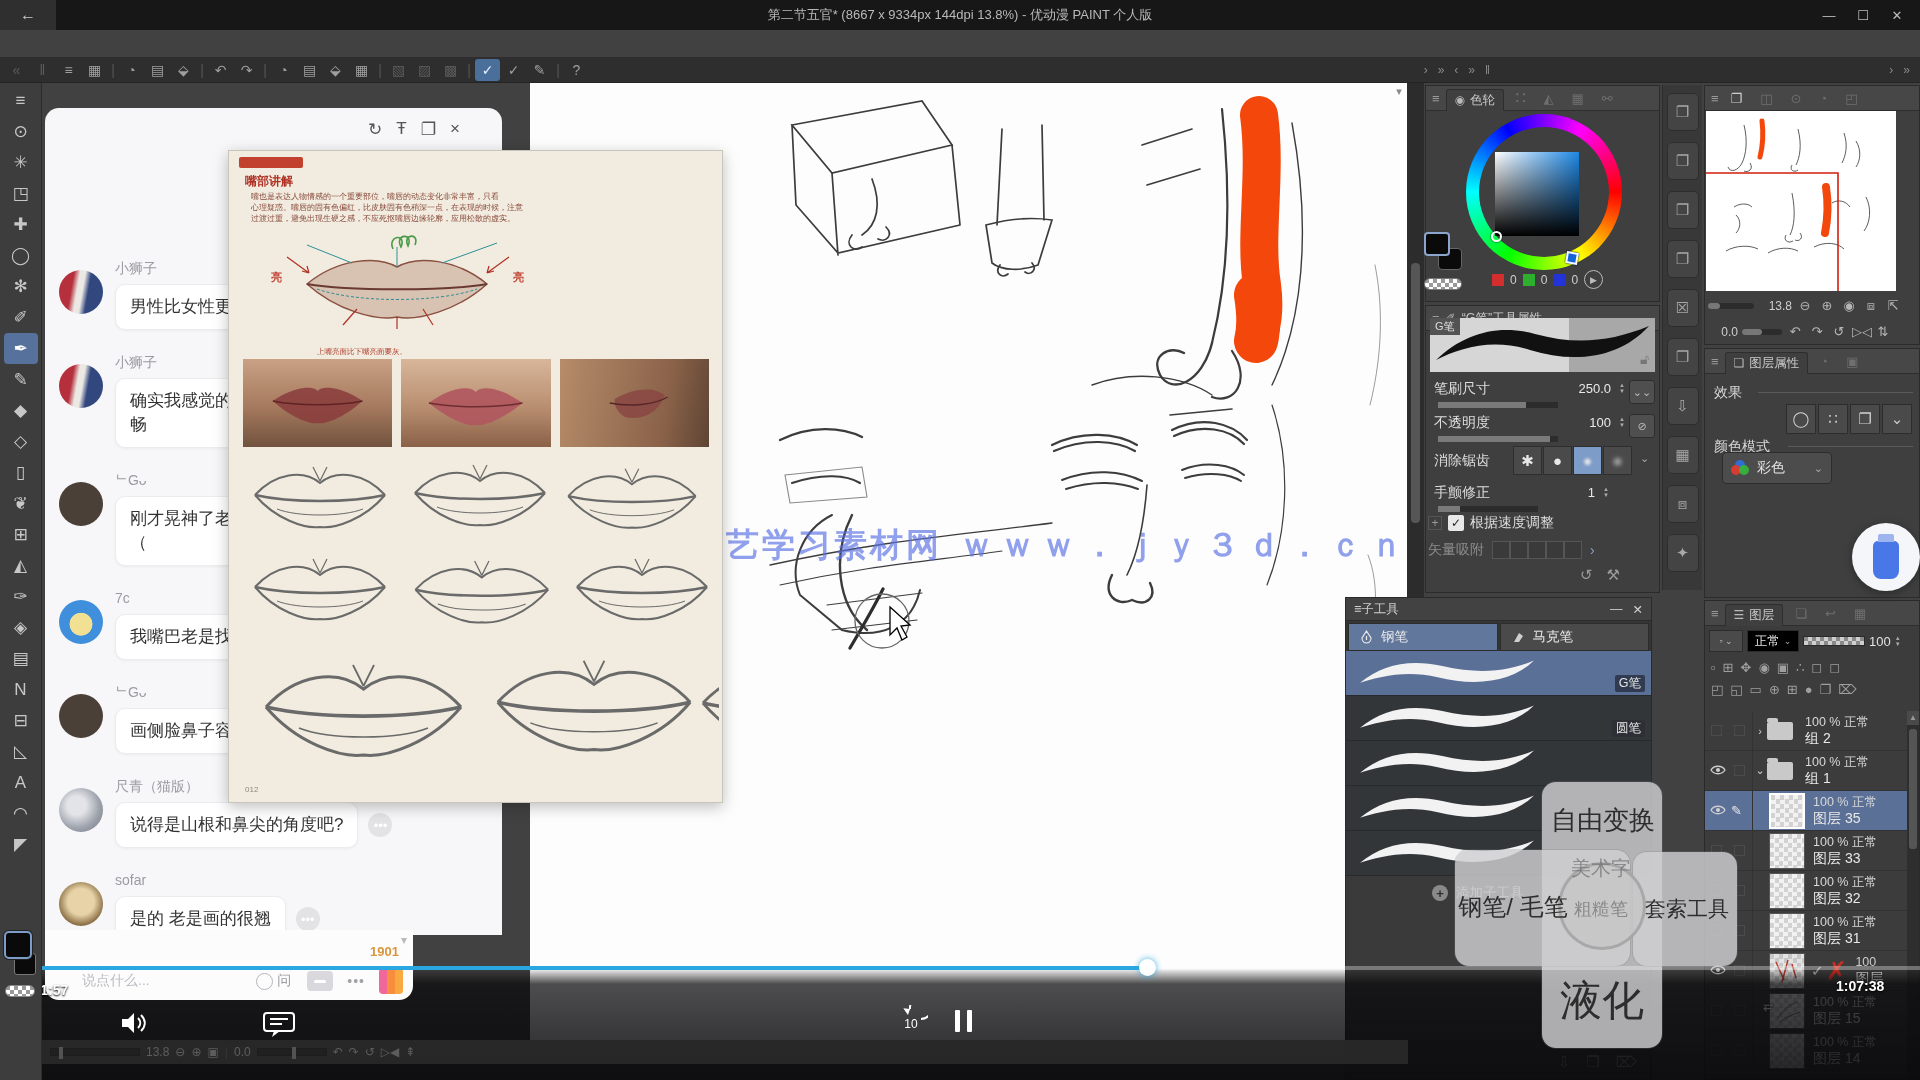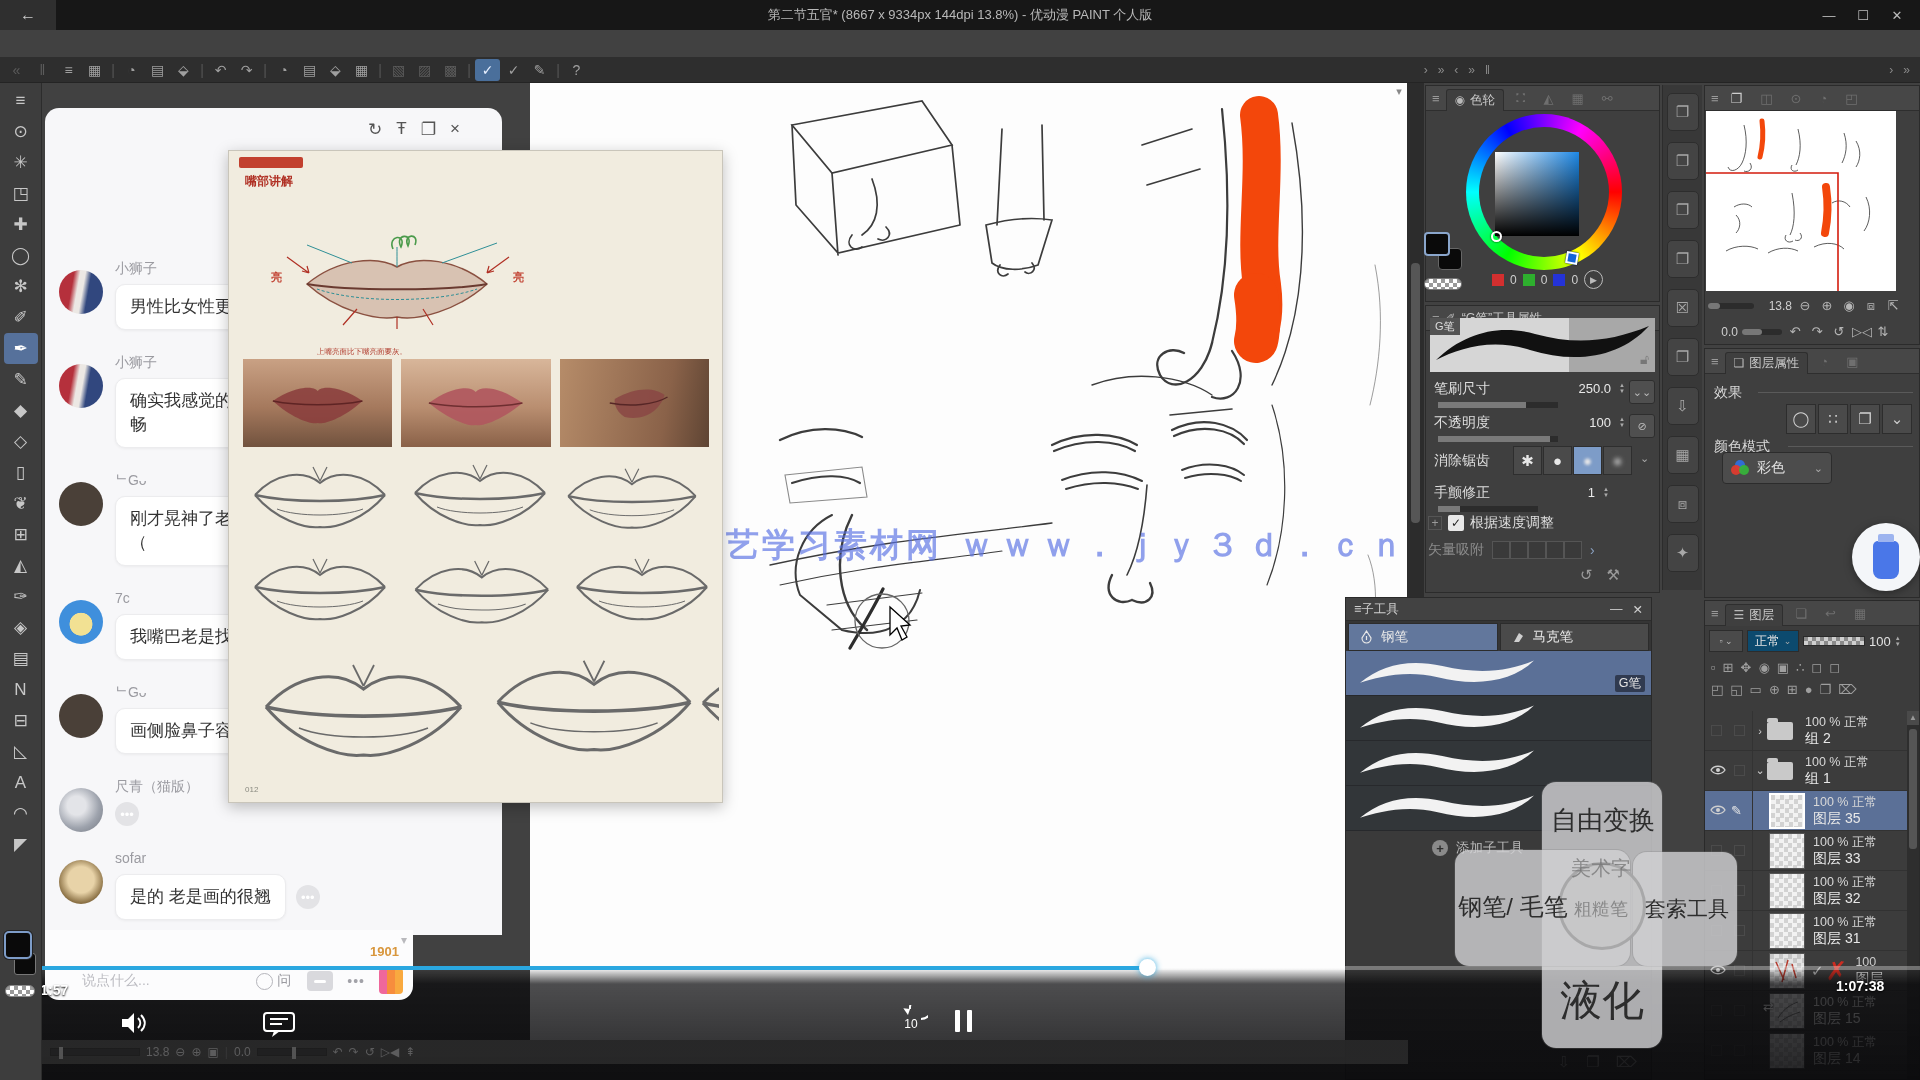--- a/index.html
+++ b/index.html
@@ -168,21 +168,21 @@
   .lp-btn { width:30px; height:30px; background:#4a4a4a; border:1px solid #2d2d2d; color:#cfcfcf; font-size:15px; display:flex; align-items:center; justify-content:center; }
   .cm-drop { position:absolute; left:1722px; top:452px; width:110px; height:32px; background:#4c4c4c; border:1px solid #2c2c2c; border-radius:4px; display:flex; align-items:center; gap:8px; padding:0 8px; color:#e2e2e2; font-size:14px; }
   .tri-circles { position:relative; width:18px; height:16px; }
   .tri-circles i { position:absolute; width:10px; height:10px; border-radius:50%; opacity:.92; }
   .tc-r { background:#e23b2e; left:0; top:5px; } .tc-g { background:#35b53a; left:8px; top:5px; } .tc-b { background:#2f6fe0; left:4px; top:0; }
 
   
   .layers { left:1704px; top:600px; width:216px; height:480px; background:#3c3c3c; border:1px solid #2a2a2a; }
   .ly-ctl { display:flex; align-items:center; gap:4px; padding:3px 4px; height:30px; }
   .ly-thumbdrop { width:34px; height:22px; background:#4a4a4a; border:1px solid #2c2c2c; color:#bbb; font-size:9px; display:flex; align-items:center; justify-content:center; gap:3px; }
-  .ly-blend { width:52px; height:22px; background:#0c4a6e; border:1px solid #2c2c2c; color:#e2e2e2; font-size:12.5px; display:flex; align-items:center; justify-content:center; gap:4px; }
+  .ly-blend { width:52px; height:22px; background:#000000; border:1px solid #2c2c2c; color:#e2e2e2; font-size:12.5px; display:flex; align-items:center; justify-content:center; gap:4px; }
   .ly-opslider { width:62px; height:10px; border:1px solid #2a2a2a; background:repeating-conic-gradient(#cfcfcf 0 90deg,#8a8a8a 0 180deg) 0 0/8px 8px; }
   .ly-icons { display:flex; gap:7px; padding:2px 6px; color:#9f9f9f; font-size:13px; height:22px; align-items:center; }
   .ly-list { position:absolute; left:0; top:110px; right:12px; bottom:0; overflow:hidden; }
   .ly-row { position:relative; height:40px; border-bottom:1px solid #323232; display:flex; align-items:center; }
   .ly-row.selected { background:#5b7097; }
   .ly-row .gut { width:48px; align-self:stretch; position:relative; border-right:1px solid #333; flex:0 0 auto; }
   .ly-row .gut .eye { position:absolute; left:5px; top:13px; }
   .ly-row .gut .ebox { position:absolute; left:6px; top:14px; width:11px; height:11px; border:1px solid #555; opacity:.6; }
   .ly-row .gut .ebox2 { position:absolute; left:29px; top:14px; width:11px; height:11px; border:1px solid #555; opacity:.6; }
   .ly-row .gut .pen { position:absolute; left:26px; top:12px; color:#e8e8e8; font-size:13px; }
@@ -552,20 +552,26 @@
     </div>
     <div>
 
         <div class="st-row selected">
           <svg width="190" height="37" viewBox="0 0 200 40">
             <path d="M6,30 C30,10 60,4 95,12 C135,21 165,18 194,6 C170,30 130,34 90,24 C55,16 25,24 6,30 Z" fill="#f2f2f2"></path>
           </svg>
           <span class="nm">G笔</span>
         </div>
 
+        <div class="st-row">
+          <svg width="190" height="37" viewBox="0 0 200 40">
+            <path d="M6,30 C30,10 60,4 95,12 C135,21 165,18 194,6 C170,30 130,34 90,24 C55,16 25,24 6,30 Z" fill="#f2f2f2"></path>
+          </svg>
+          <span class="nm">圆笔</span>
+        </div>
 
 
         <div class="st-row">
           <svg width="190" height="37" viewBox="0 0 200 40">
             <path d="M6,30 C30,10 60,4 95,12 C135,21 165,18 194,6 C170,30 130,34 90,24 C55,16 25,24 6,30 Z" fill="#f2f2f2"></path>
           </svg>
           <span class="nm"></span>
         </div>
 
         <div class="st-row">
@@ -885,20 +891,21 @@
           <div class="brow">
             <span class="bubble">画侧脸鼻子容</span>
 
           </div>
         </div>
 
         <div class="msg">
           <div class="avatar av-cat"></div>
           <div class="uname">尺青（猫版）</div>
           <div class="brow">
+            <span class="bubble">说得是山根和鼻尖的角度吧?</span>
             <span class="more-dots" style="display: flex;">•••</span>
           </div>
         </div>
 
         <div class="msg">
           <div class="avatar av-sofar"></div>
           <div class="uname">sofar</div>
           <div class="brow">
             <span class="bubble">是的 老是画的很翘</span>
             <span class="more-dots" style="display: flex;">•••</span>
@@ -924,20 +931,23 @@
   <div class="abs ref-toolbar">
 
   <span>↻</span>
       <span>Ŧ</span>
       <span>❐</span>
       <span>×</span>
     </div>
   <div class="abs ref-win">
     <div class="ref-badge"></div>
     <div class="ref-head">嘴部讲解</div>
+    <div class="ref-para" style="white-space:pre-line;">嘴也是表达人物情感的一个重要部位，嘴唇的动态变化非常丰富，只看
+心理疑惑。嘴唇的固有色偏红，比皮肤固有色稍深一点，在表现的时候，注意
+过渡过重，避免出现生硬之感，不应死抠嘴唇边缘轮廓，应用松散的虚实。</div>
 
     <svg style="position:absolute; left:18px; top:78px;" width="300" height="118" viewBox="0 0 300 118">
       <path d="M60,55 C90,30 130,26 150,38 C170,26 210,30 240,55 C210,82 170,92 150,88 C130,92 90,82 60,55 Z" fill="rgba(160,95,75,0.30)" stroke="#8a5040" stroke-width="1.5"></path>
       <path d="M60,55 C100,62 200,62 240,55" stroke="#6a3a30" stroke-width="2" fill="none"></path>
       <g stroke="#b03024" stroke-width="1.2" fill="none">
         <path d="M40,28 L62,44 M62,44 l-7,-2 M62,44 l-2,-7"></path>
         <path d="M262,28 L240,44 M240,44 l7,-2 M240,44 l2,-7"></path>
         <path d="M96,96 L110,80 M186,96 L176,80 M150,100 L150,88"></path>
       </g>
       <g stroke="#2e8f96" stroke-width="1" fill="none">

